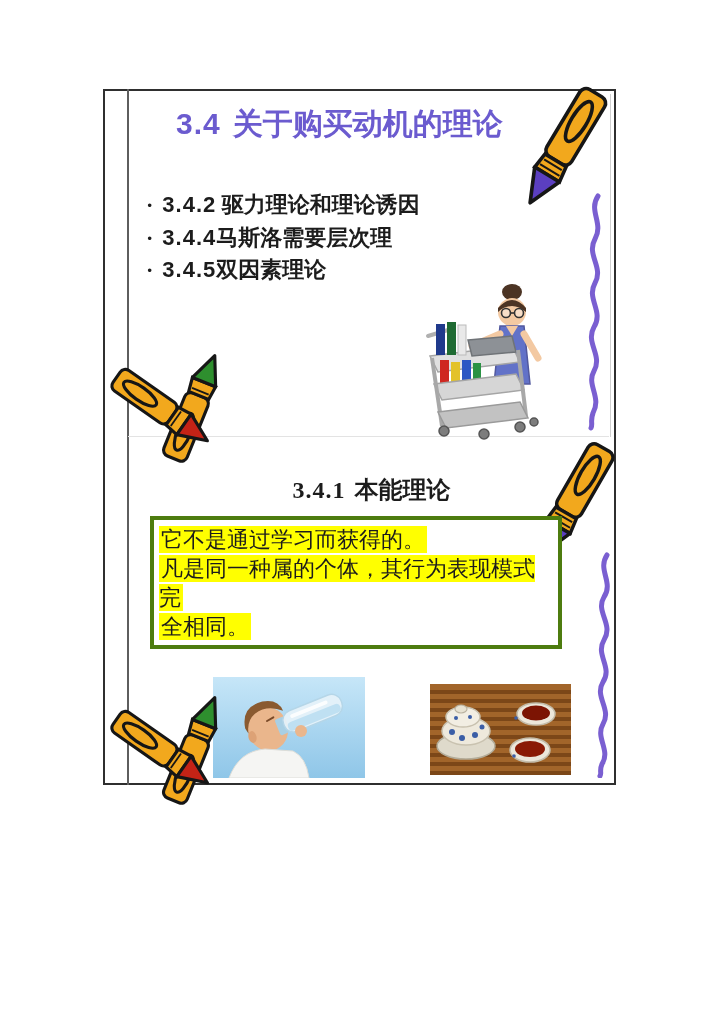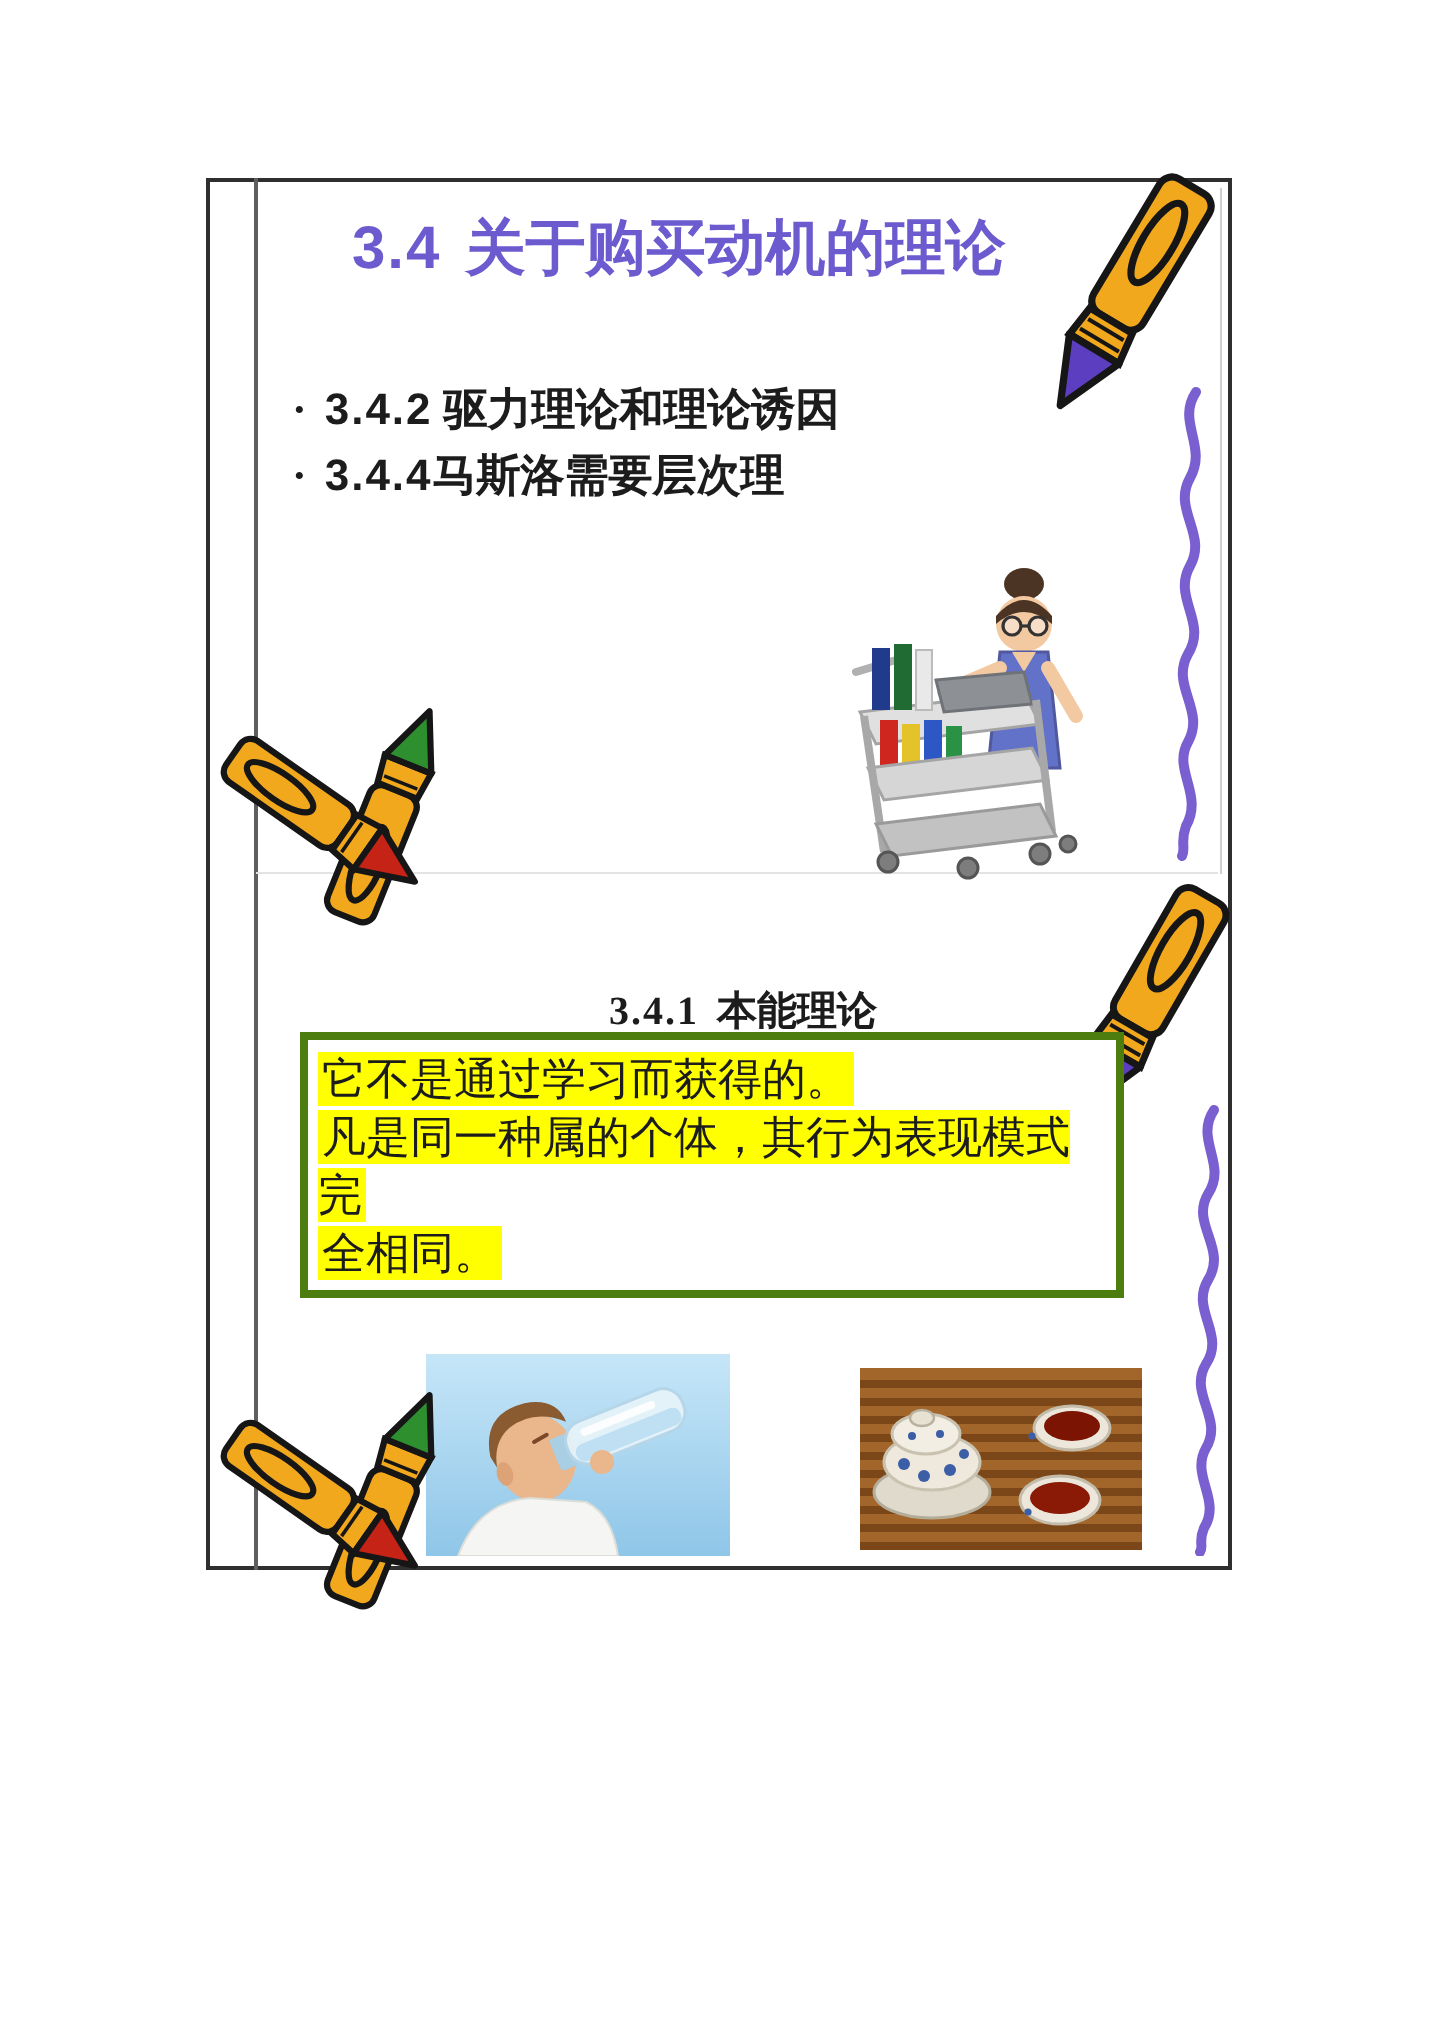--- a/index.html
+++ b/index.html
@@ -16,21 +16,21 @@
   
   .s1-title{left:176px;top:104px;font-size:30px;font-weight:bold;color:#6b5bcf;white-space:nowrap;}
   .s1-title .num{font-family:"Liberation Sans","DejaVu Sans",sans-serif;margin-right:12px;letter-spacing:1px;}
   .s1-list{left:146px;top:189px;width:460px;}
   .s1-item{font-size:22px;line-height:32.7px;white-space:nowrap;}
   .s1-item .bullet{font-weight:bold;margin-right:9px;}
   .s1-item .num{font-family:"Liberation Sans","DejaVu Sans",sans-serif;font-weight:bold;letter-spacing:1px;}
   .s1-item .txt{font-weight:600;}
 
   
-  .s2-title{left:127px;top:492px;width:489px;text-align:center;font-size:20px;font-weight:bold;white-space:nowrap;}
+  .s2-title{left:127px;top:474px;width:489px;text-align:center;font-size:24px;font-weight:bold;white-space:nowrap;}
   .s2-title .num{margin-right:9px;letter-spacing:1px;}
   .s2-box{left:150px;top:516px;width:412px;height:133px;border:4px solid #4d7c0f;box-sizing:border-box;
           background:#ffffff;padding:5px 5px;}
   .s2-box p{margin:0;font-size:22px;line-height:29px;}
   .s2-box p.second{}
   .hl{background:#ffff00;padding:1px 2px;}
 
   
   .pencil-svg{overflow:visible;}
   .photo{display:block;}
@@ -48,20 +48,23 @@
   <div class="abs s1-title">
     <span class="num">3.4</span><span class="txt">关于购买动机的理论</span>
   </div>
 
   <ul class="abs s1-list" style="list-style:none;margin:0;padding:0;">
     <li class="s1-item">
       <span class="bullet">·</span><span class="num">3.4.2</span><span class="txt"> 驱力理论和理论诱因</span>
     </li>
     <li class="s1-item">
       <span class="bullet">·</span><span class="num">3.4.4</span><span class="txt">马斯洛需要层次理</span>
+    </li>
+    <li class="s1-item">
+      <span class="bullet">·</span><span class="num">3.4.5</span><span class="txt">双因素理论</span>
     </li>
   </ul>
 
   <svg class="abs pencil-svg" style="left:540px;top:80px;width:46px;height:136px;transform:rotate(31deg);" viewBox="0 0 44 132">
     <rect x="8" y="4" width="28" height="76" rx="7" fill="#f2a81d" stroke="#161616" stroke-width="3.5"></rect>
     <ellipse cx="22" cy="36" rx="7.5" ry="22" fill="none" stroke="#161616" stroke-width="3.5"></ellipse>
     <path d="M10,80 L34,80 L36,96 L8,96 Z" fill="#f2a81d" stroke="#161616" stroke-width="3.5"></path>
     <line x1="12" y1="85" x2="32" y2="85" stroke="#161616" stroke-width="2"></line>
     <line x1="11" y1="91" x2="33" y2="91" stroke="#161616" stroke-width="2"></line>
     <path d="M8,96 L36,96 L22,128 Z" fill="#5b3fc0" stroke="#161616" stroke-width="3.5" stroke-linejoin="round"></path>

